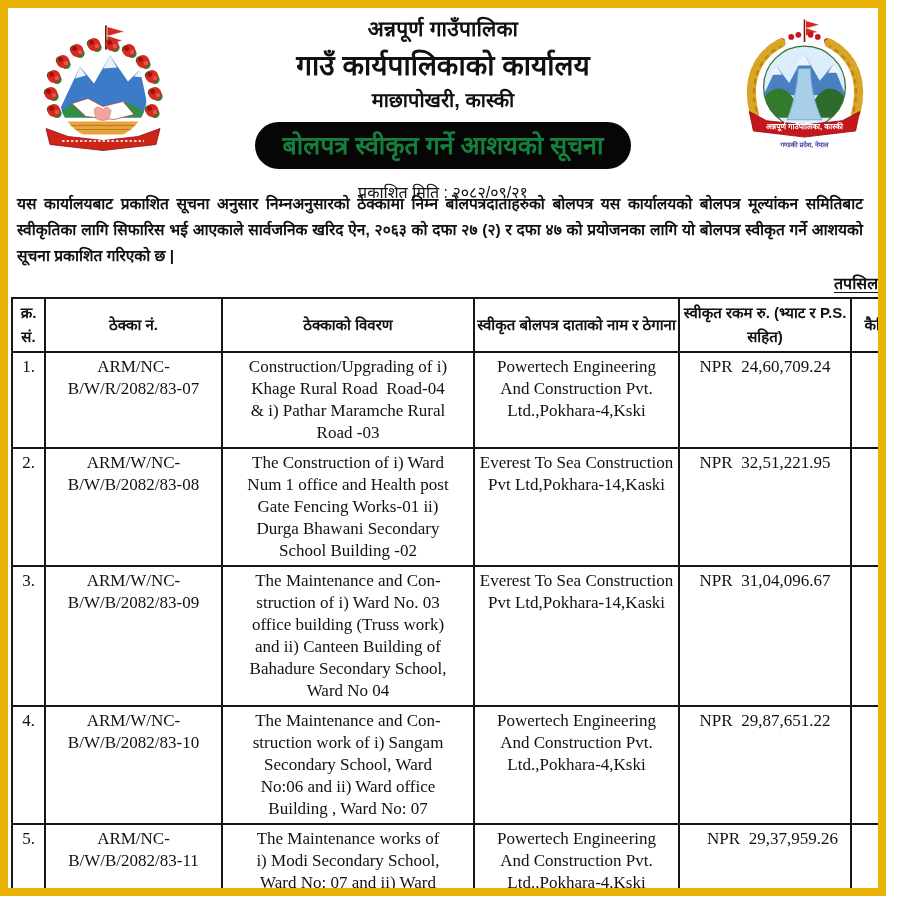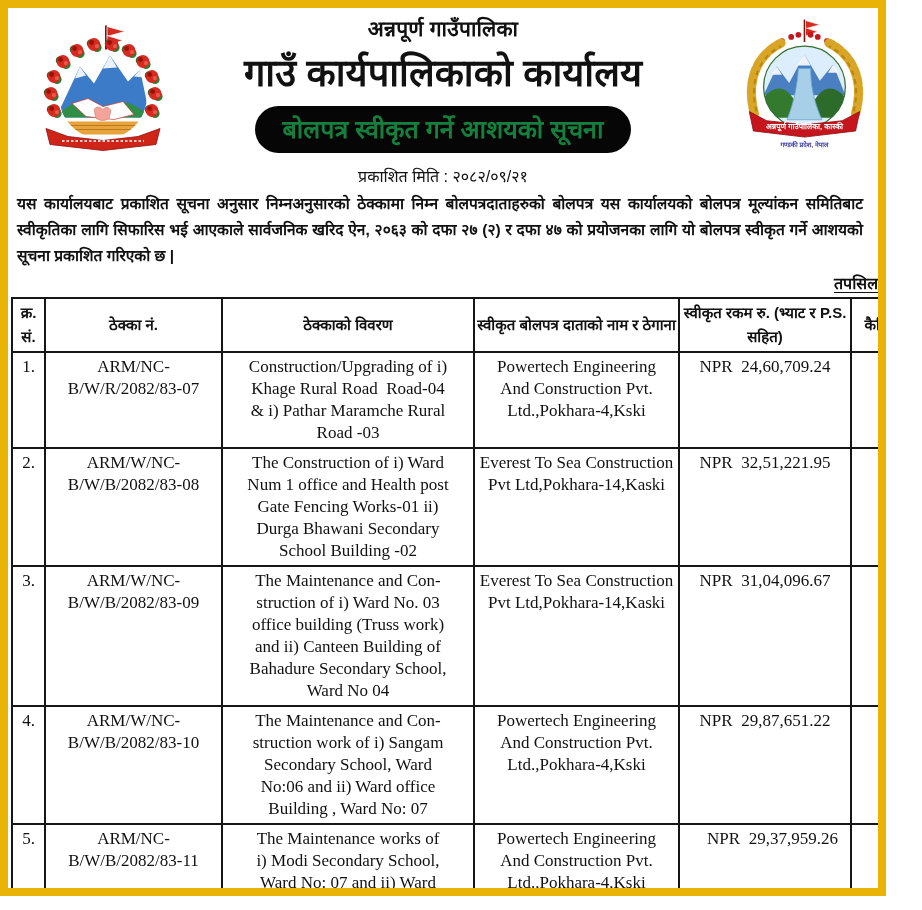--- a/index.html
+++ b/index.html
@@ -7,21 +7,21 @@
   body { width:922px; height:910px; font-family:"Liberation Sans", sans-serif; color:#111; }
   .page { position:relative; width:922px; height:910px; background:#fff; }
   .frame { position:absolute; left:0; top:0; width:886px; height:896px; border:8px solid #eab308; background:#fff; overflow:hidden; }
 
   
   .hdr { position:relative; height:180px; }
   .logo-left  { position:absolute; left:20px;  top:12px; width:150px; height:138px; }
   .logo-right { position:absolute; right:4px;  top:6px;  width:138px; height:146px; }
   .hdr-center { text-align:center; padding-top:6px; }
   .muni   { font-size:21px; font-weight:bold; letter-spacing:.2px; }
-  .office { font-size:38px; font-weight:bold; margin-top:3px; }
+  .office { font-size:28px; font-weight:bold; margin-top:3px; }
   .addr   { font-size:20px; font-weight:bold; margin-top:3px; }
   .pill   { display:inline-block; background:#060606; color:#15803d; font-size:25px; font-weight:bold;
             padding:5px 28px 8px 28px; border-radius:24px; margin-top:9px; }
   .pubdate { font-size:16px; font-weight:400; margin-top:12px; }
 
   
   .para { font-size:15.5px; line-height:26px; text-align:justify; margin:3px 15px 0 9px;font-weight:bold; }
   .tapasil-wrap { text-align:right; margin:3px 0 3px 0; }
   .tapasil { font-size:16px; font-weight:bold; text-decoration:underline; text-underline-offset:3px; }
 
@@ -90,20 +90,21 @@
           <use href="#flw" x="127" y="72"></use>
           <use href="#flw" x="124" y="89"></use>
 
         <path d="M18,107 L40,115 L75,119 L110,115 L132,107 L128,123 L75,129 L22,123 Z" fill="#cf2418" stroke="#8e0f12" stroke-width="0.8"></path>
         <line x1="34" y1="119.5" x2="116" y2="119.5" stroke="#ffffff" stroke-width="1.6" stroke-dasharray="2.5 2"></line>
       </svg>
 
       <div class="hdr-center">
         <div class="muni">अन्नपूर्ण गाउँपालिका</div>
         <div class="office">गाउँ कार्यपालिकाको कार्यालय</div>
+        <div class="addr">माछापोखरी, कास्की</div>
         <div>
           <span class="pill">बोलपत्र स्वीकृत गर्ने आशयको सूचना</span>
         </div>
         <div class="pubdate">प्रकाशित मिति : २०८२/०९/२१</div>
       </div>
 
       <svg class="logo-right" viewBox="0 0 135 140">
         <defs>
             <clipPath id="inR">
               <circle cx="67" cy="70" r="40"></circle>

